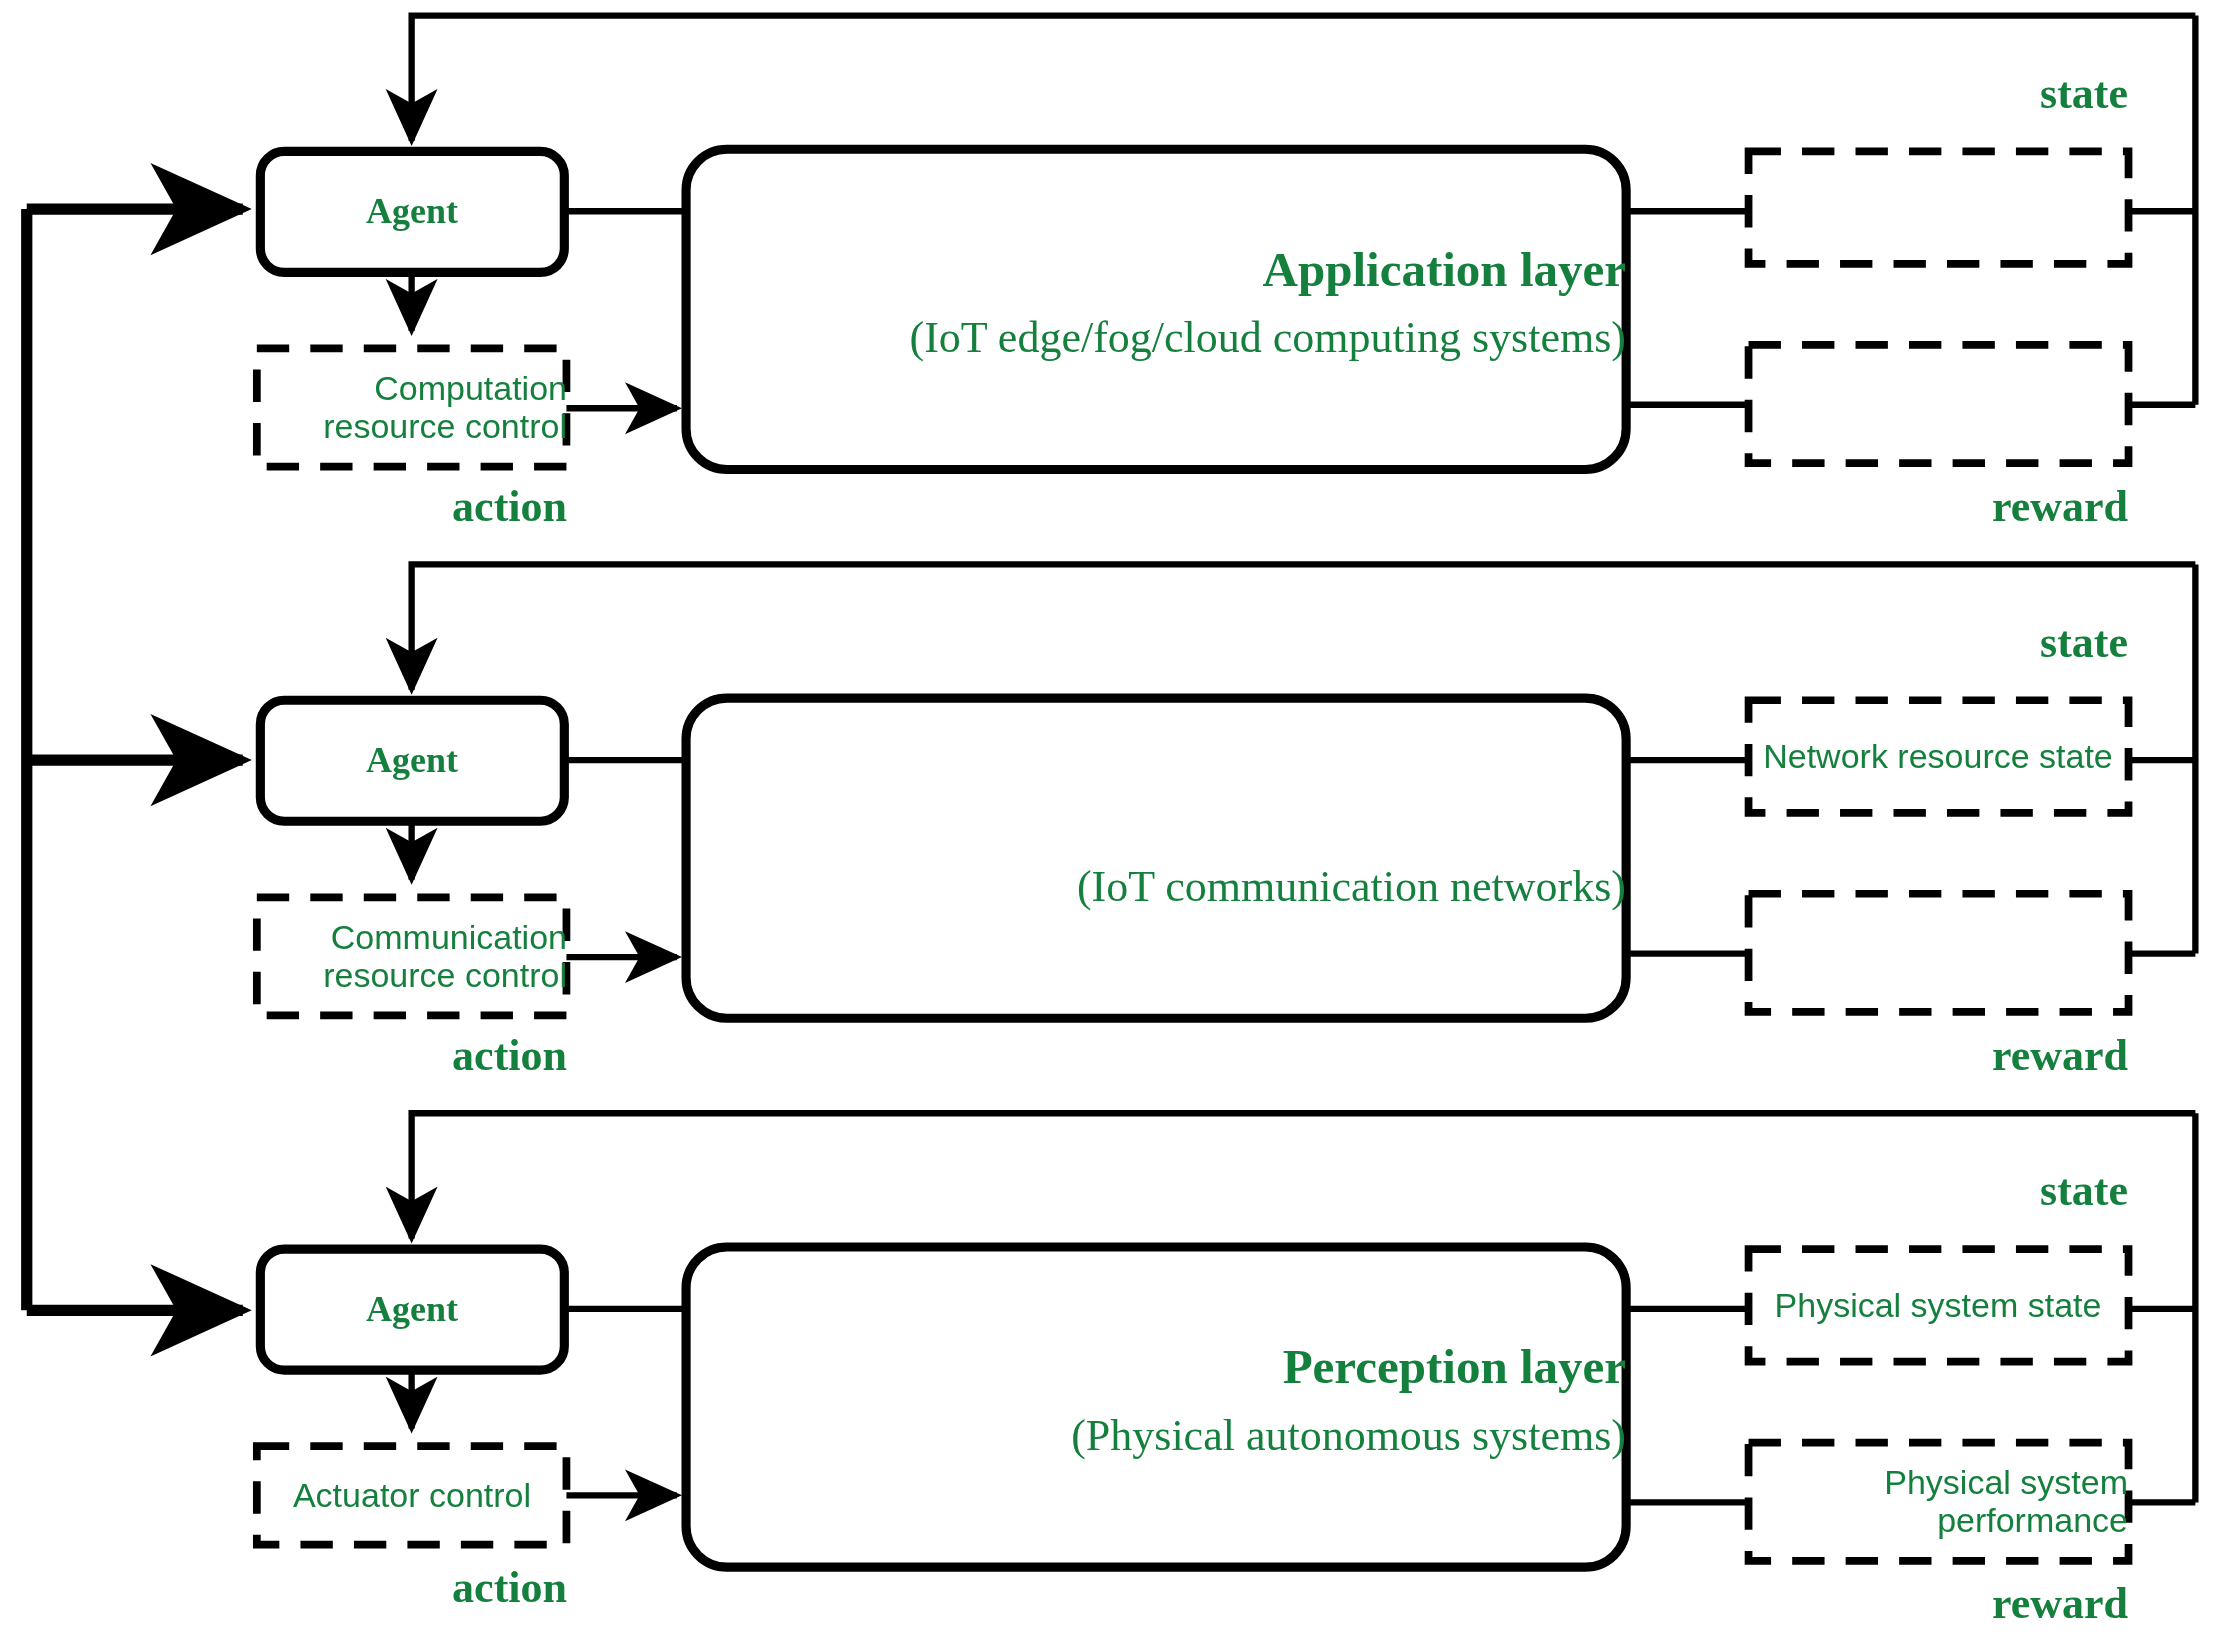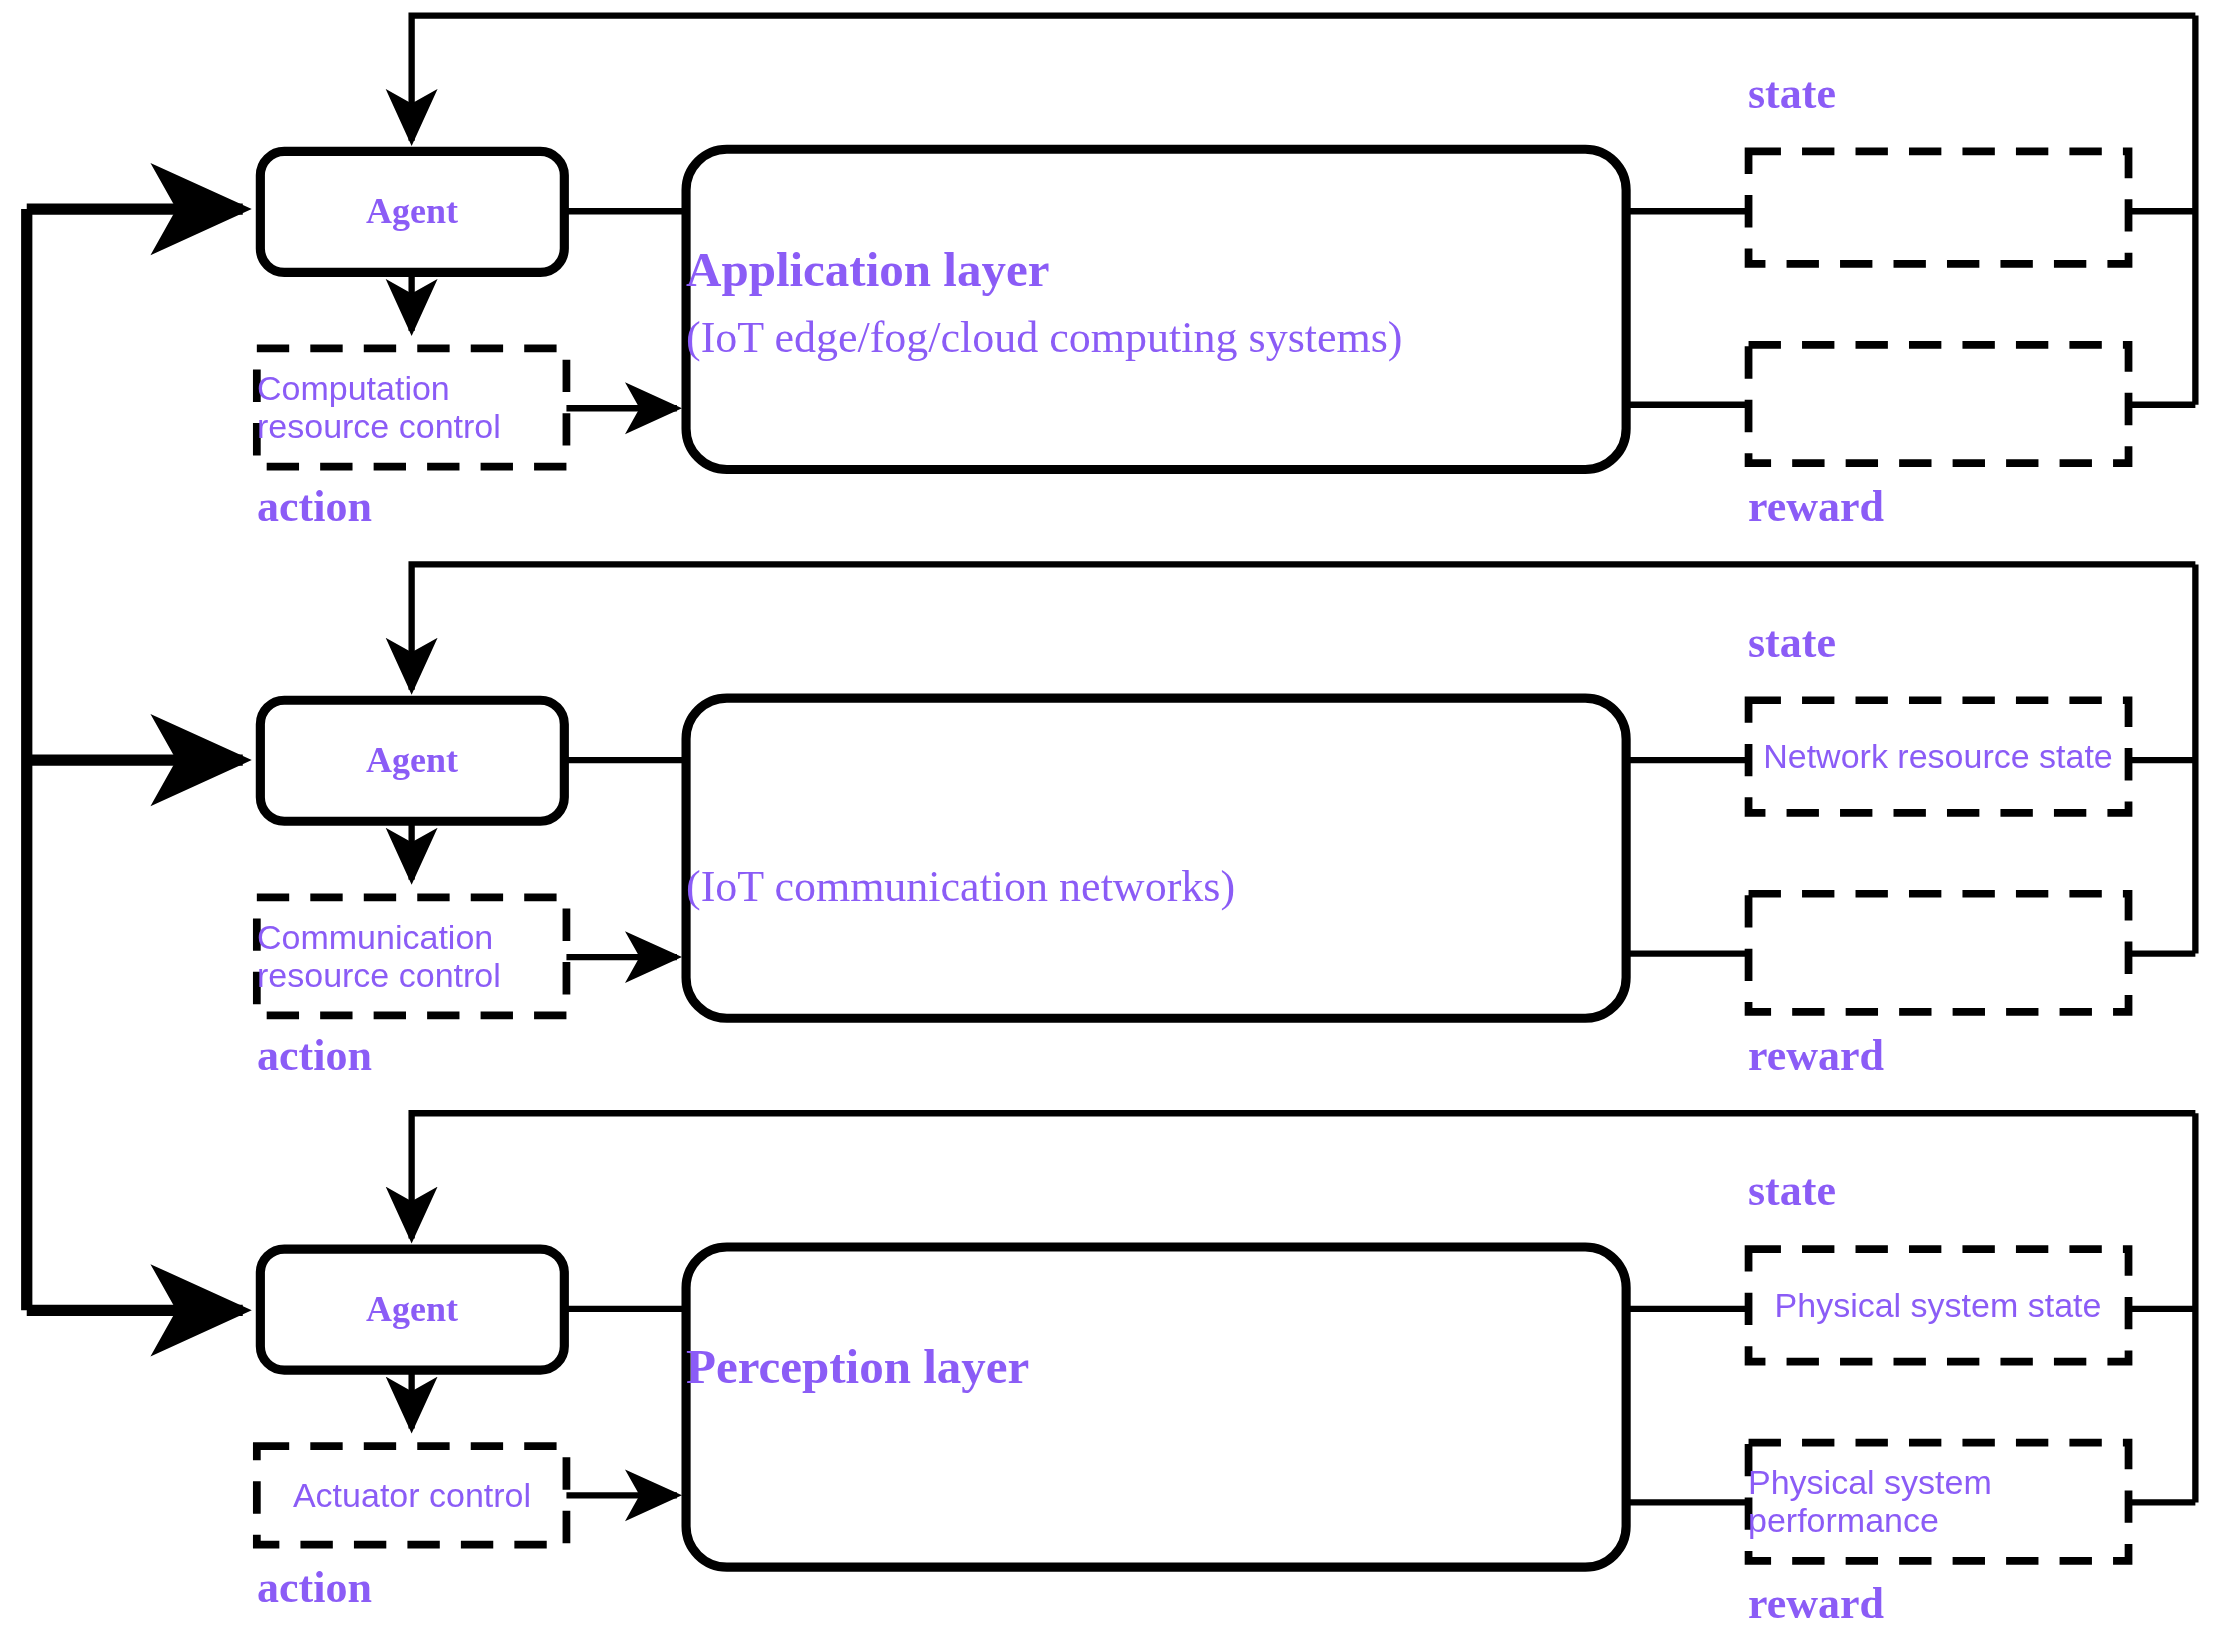--- a/index.html
+++ b/index.html
@@ -1,20 +1,20 @@
 <!DOCTYPE html>
 <html style="font-size:11.3px"><head>
 <meta charset="utf-8">
 <style>
   html,body{margin:0;padding:0;background:#ffffff;}
   body{width:2239px;height:1651px;overflow:hidden;
        font-family:"Liberation Serif", serif;}
   #stage{position:relative;width:2239px;height:1651px;background:#fff;}
   svg.diagram{position:absolute;left:0;top:0;width:2239px;height:1651px;}
-  .lbl{position:absolute;text-align:left;color:#8b5cf6;line-height:1.12;}
+  .lbl{position:absolute;text-align:right;color:#15803d;line-height:1.12;}
   .lbl.serif-bold{font-family:"Liberation Serif",serif;font-weight:700;}
   .lbl.sans{font-family:"Liberation Sans",sans-serif;font-weight:400;}
   .agent-label{font-size:36px;}
   .layer-title{font-size:49px;}
   .layer-sub{font-size:44px;}
   .tag-label{font-size:44px;}
   .dash-label{font-size:34px;}
   .ctr{display:flex;align-items:center;justify-content:center;}
 </style>
 </head>
@@ -120,20 +120,21 @@
   <div class="lbl sans dash-label ctr" style="left:257px;top:897px;width:310px;height:118px;">Communication resource control</div>
   <div class="lbl serif-bold tag-label" style="left:257px;top:1031px;width:310px;">action</div>
 
   <div class="lbl serif-bold tag-label" style="left:1748px;top:618px;width:380px;">state</div>
   <div class="lbl sans dash-label ctr" style="left:1748px;top:700px;width:380px;height:113px;">Network resource state</div>
   <div class="lbl serif-bold tag-label" style="left:1748px;top:1031px;width:380px;">reward</div>
 
   <div class="lbl serif-bold agent-label ctr" style="left:260px;top:1249px;width:304px;height:121px;">Agent</div>
 
   <div class="lbl serif-bold layer-title" style="left:686px;top:1340px;width:940px;">Perception layer</div>
+  <div class="lbl layer-sub" style="left:686px;top:1411px;width:940px;">(Physical autonomous systems)</div>
 
   <div class="lbl sans dash-label ctr" style="left:257px;top:1446px;width:310px;height:98px;">Actuator control</div>
   <div class="lbl serif-bold tag-label" style="left:257px;top:1563px;width:310px;">action</div>
 
   <div class="lbl serif-bold tag-label" style="left:1748px;top:1166px;width:380px;">state</div>
   <div class="lbl sans dash-label ctr" style="left:1748px;top:1249px;width:380px;height:113px;">Physical system state</div>
   <div class="lbl sans dash-label ctr" style="left:1748px;top:1442px;width:380px;height:118px;">Physical system performance</div>
   <div class="lbl serif-bold tag-label" style="left:1748px;top:1579px;width:380px;">reward</div>
 
 </div>

